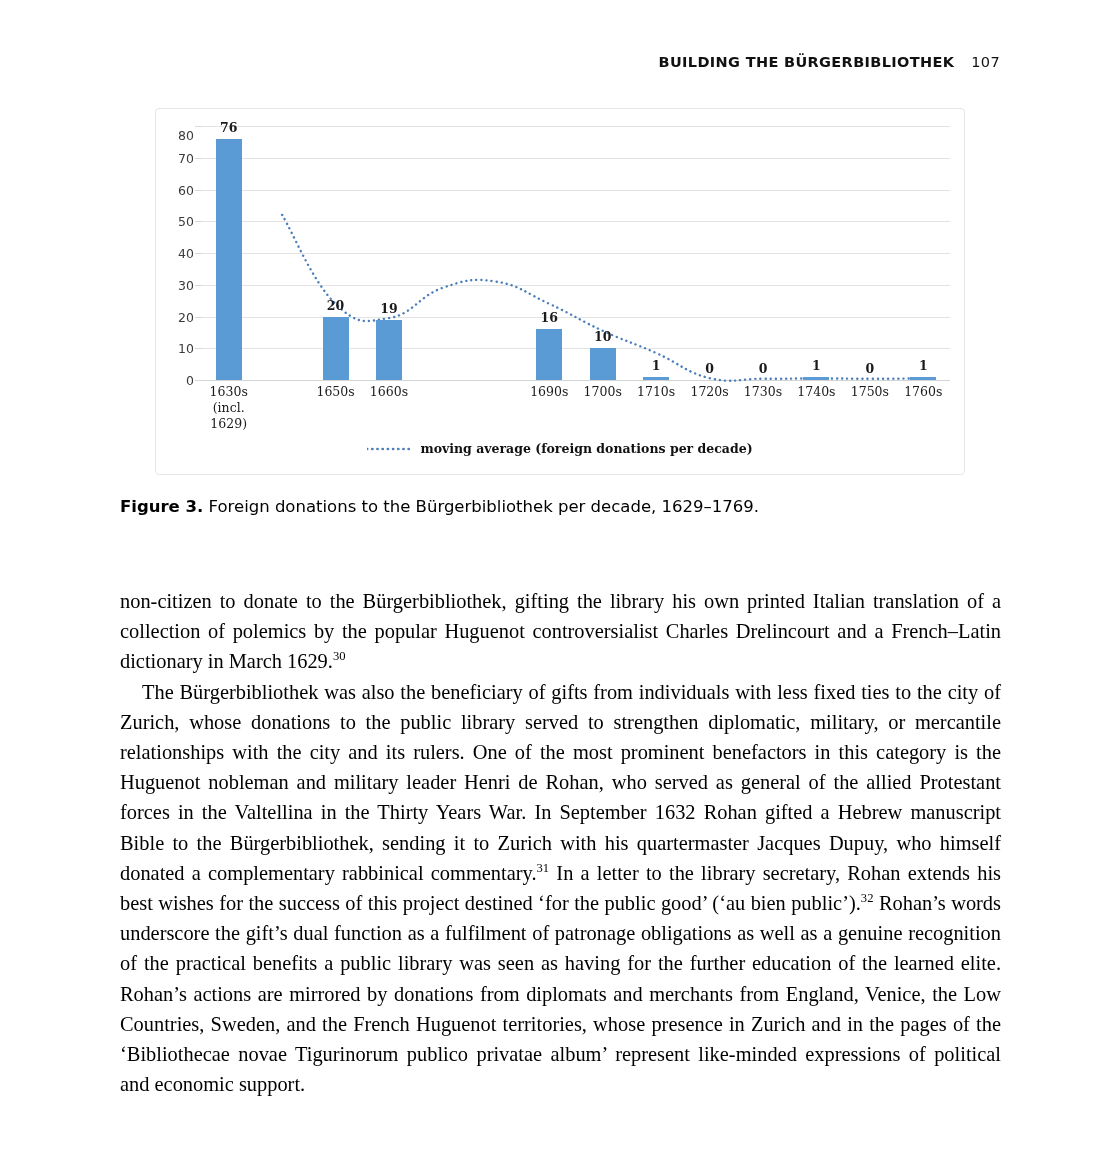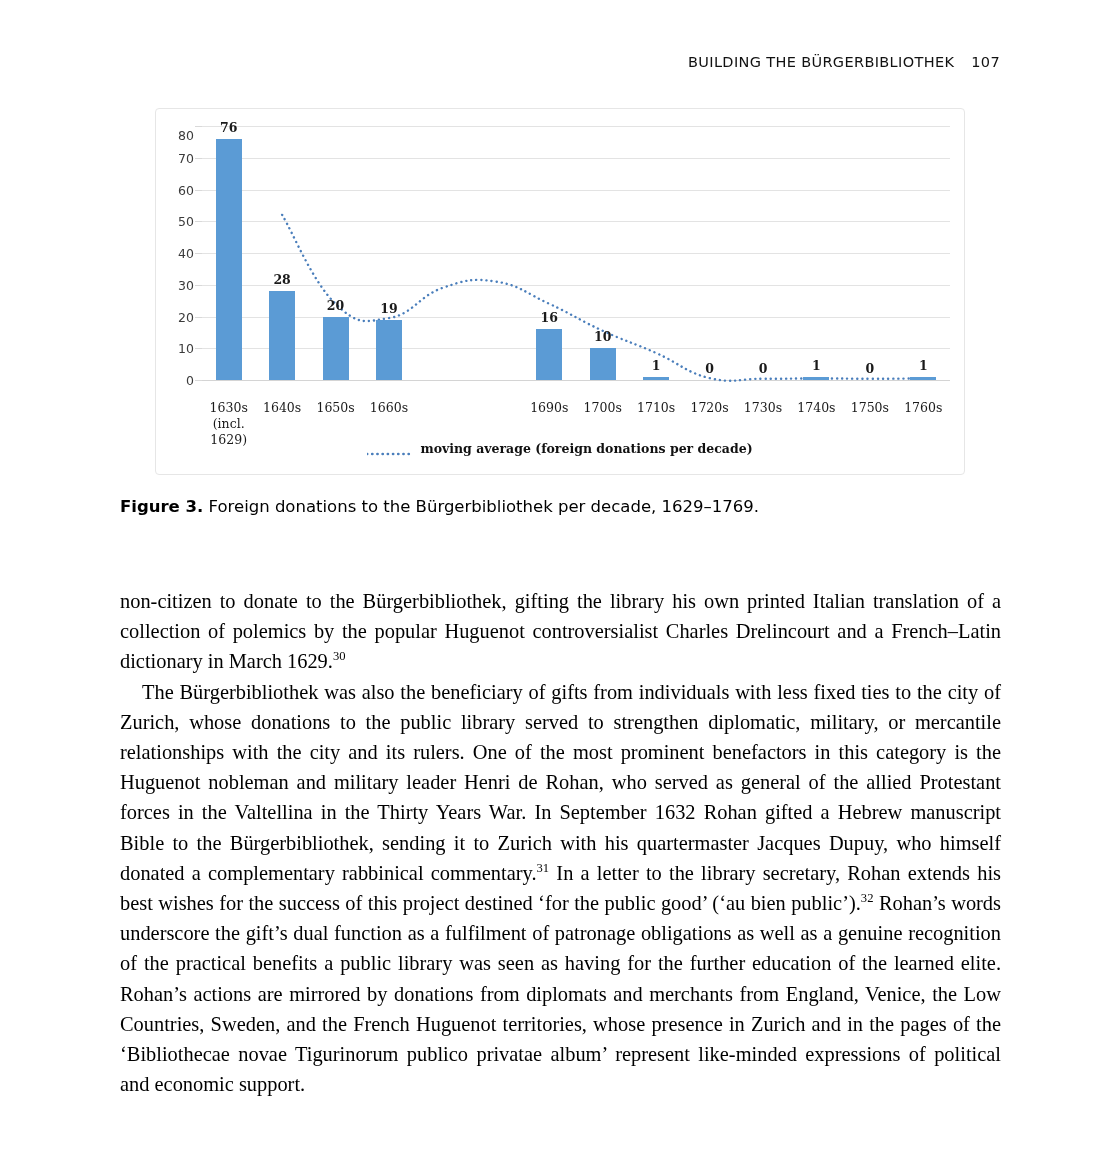--- a/index.html
+++ b/index.html
@@ -23,21 +23,21 @@
     right: 120px;
     font-family: "DejaVu Sans", "Liberation Sans", sans-serif;
     font-size: 14.5px;
     letter-spacing: 0.35px;
     color: #111;
     white-space: nowrap;
     display: flex;
     align-items: baseline;
     gap: 17px;
   }
-  .running-head .rh-title { font-weight: 400; }
+  .running-head .rh-title { font-weight: 700; }
   .running-head .rh-page  { font-weight: 400; }
 
   
   .figure-wrap {
     position: absolute;
     left: 155px;
     top: 108px;
     width: 810px;
     height: 367px;
   }
@@ -117,21 +117,21 @@
     color: #1a1a1a;
     white-space: nowrap;
     margin-top: 27px;
   }
 
   .xlabel {
     position: absolute;
     top: 100%;
     left: 50%;
     transform: translateX(-50%);
-    margin-top: 20px;
+    margin-top: 4px;
     font-family: "DejaVu Serif", "Liberation Serif", serif;
     font-size: 12.5px;
     color: #1a1a1a;
     text-align: center;
     line-height: 1.28;
     white-space: pre-line;
   }
 
   .trend-svg {
     position: absolute;
@@ -139,21 +139,21 @@
     overflow: visible;
     pointer-events: none;
   }
 
   .legend {
     position: absolute;
     left: 0;
     right: 0;
     bottom: 18px;
     display: flex;
-    align-items: flex-end;
+    align-items: center;
     justify-content: center;
     gap: 9px;
   }
   .legend-swatch {
     display: block;
     width: 44px;
     height: 4px;
   }
   .legend-text {
     font-family: "DejaVu Serif", "Liberation Serif", serif;
@@ -240,25 +240,20 @@
           <path d="M 80.14285714285714 88.9 C 91.89714285714285 108.458, 110.06285714285715 155.09875, 133.57142857142858 177.8 C 157.08 200.50125000000003, 163.49142857142857 195.58, 187 192.0875 C 210.50857142857143 188.595, 216.92000000000002 169.95775, 240.42857142857144 161.925 C 263.9371428571429 153.89225000000002, 270.34857142857146 152.08249999999998, 293.8571428571429 155.575 C 317.3657142857143 159.0675, 323.77714285714285 166.97325, 347.2857142857143 177.8 C 370.7942857142857 188.62675000000002, 377.2057142857143 193.96075, 400.7142857142857 204.7875 C 424.22285714285715 215.61425, 430.63428571428574 216.60485, 454.14285714285717 227.0125 C 477.6514285714286 237.42014999999998, 484.0628571428572 246.43715, 507.5714285714286 252.095 C 531.08 257.75285, 537.4914285714286 252.66015, 561 252.73 C 584.5085714285714 252.79985, 590.9200000000001 252.4125, 614.4285714285714 252.4125 C 637.9371428571428 252.4125, 644.3485714285714 252.73, 667.8571428571428 252.73 C 691.3657142857141 252.73, 709.5314285714285 252.48235, 721.2857142857142 252.4125" fill="none" stroke="#4a7ebb" stroke-width="2.4" stroke-linecap="round" stroke-dasharray="0.1 5"></path>
         </svg>
       <div class="bars" id="bars">
           <div class="bar-slot" style="left: 0px; width: 53.4286px;">
             <div class="bar" style="height: 241.3px; background: rgb(91, 155, 213);"></div>
             <div class="bar-label" style="bottom: 245.3px;">76</div>
             <div class="xlabel">1630s
 (incl.
 1629)</div>
           </div>
-          <div class="bar-slot" style="left: 53.4286px; width: 53.4286px;">
-            <div class="bar" style="height: 88.9px; background: rgb(91, 155, 213);"></div>
-            <div class="bar-label" style="bottom: 92.9px;">28</div>
-            <div class="xlabel">1640s</div>
-          </div>
           <div class="bar-slot" style="left: 106.857px; width: 53.4286px;">
             <div class="bar" style="height: 63.5px; background: rgb(91, 155, 213);"></div>
             <div class="bar-label" style="bottom: 67.5px;">20</div>
             <div class="xlabel">1650s</div>
           </div>
           <div class="bar-slot" style="left: 160.286px; width: 53.4286px;">
             <div class="bar" style="height: 60.325px; background: rgb(91, 155, 213);"></div>
             <div class="bar-label" style="bottom: 64.325px;">19</div>
             <div class="xlabel">1660s</div>
           </div>

